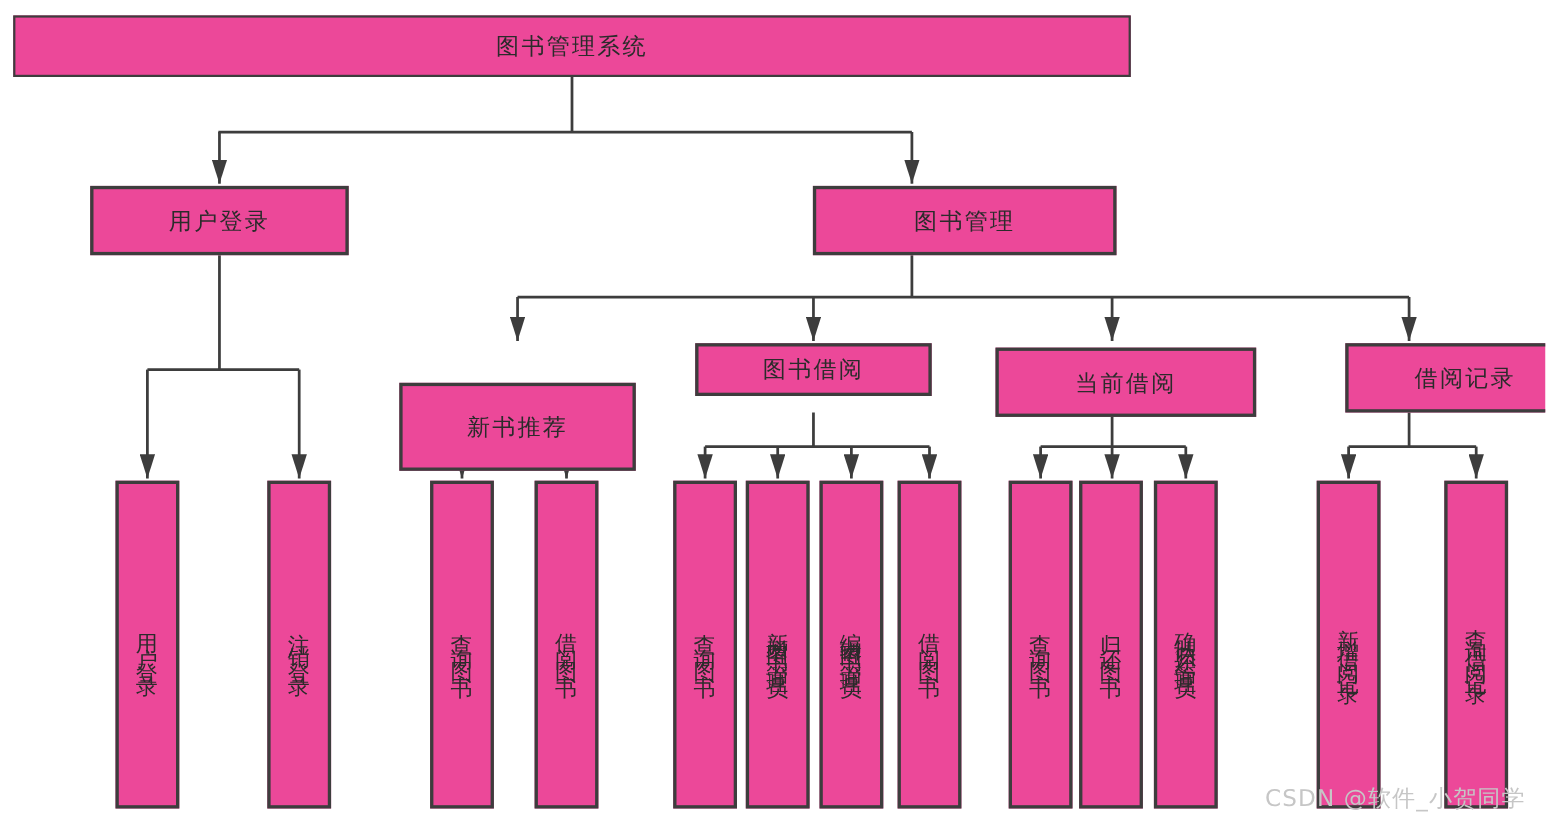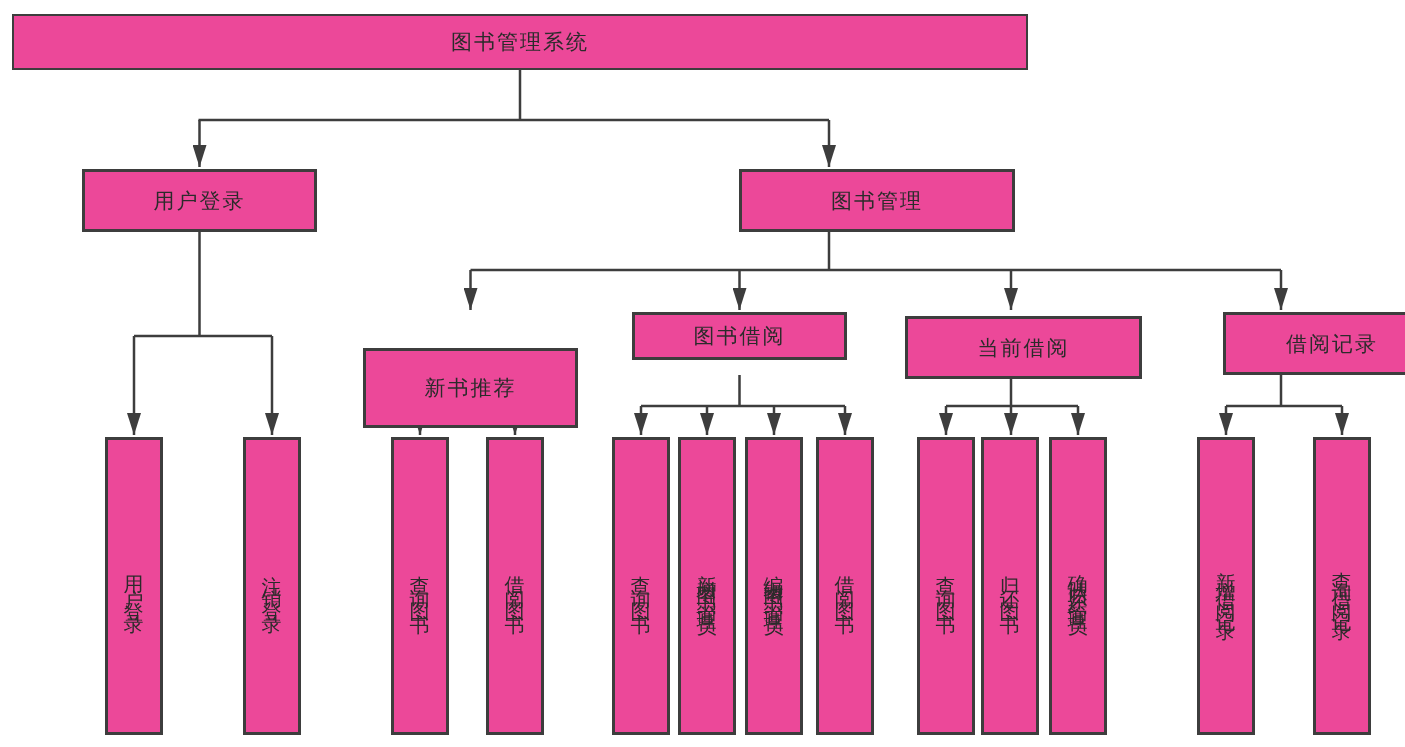--- a/index.html
+++ b/index.html
@@ -129,14 +129,15 @@
   <div class="box v long" style="left:745px; top:437px; width:58px; height:298px;">编辑图书（管理员）</div>
   <div class="box v" style="left:816px; top:437px; width:58px; height:298px;">借阅图书</div>
 
   <div class="box v" style="left:917px; top:437px; width:58px; height:298px;">查询图书</div>
   <div class="box v" style="left:981px; top:437px; width:58px; height:298px;">归还图书</div>
   <div class="box v long" style="left:1049px; top:437px; width:58px; height:298px;">确认归还（管理员）</div>
 
   <div class="box v mid" style="left:1197px; top:437px; width:58px; height:298px;">新增借阅记录</div>
   <div class="box v mid" style="left:1313px; top:437px; width:58px; height:298px;">查询借阅记录</div>
 
+  <div class="watermark">CSDN @软件_小贺同学</div>
 
 </div>
 
 </body></html>

